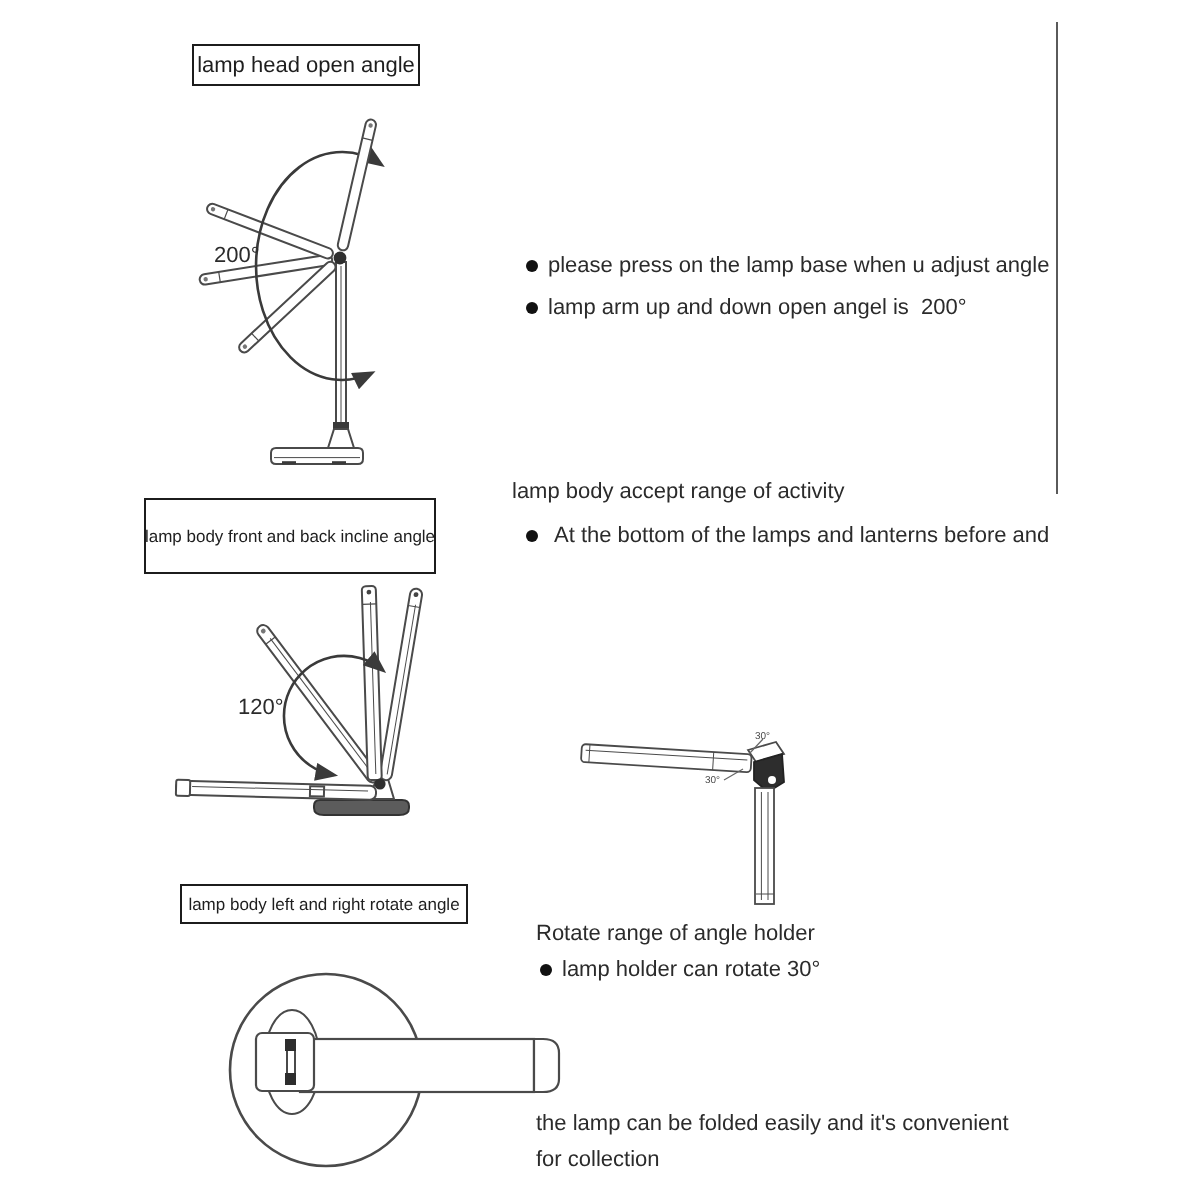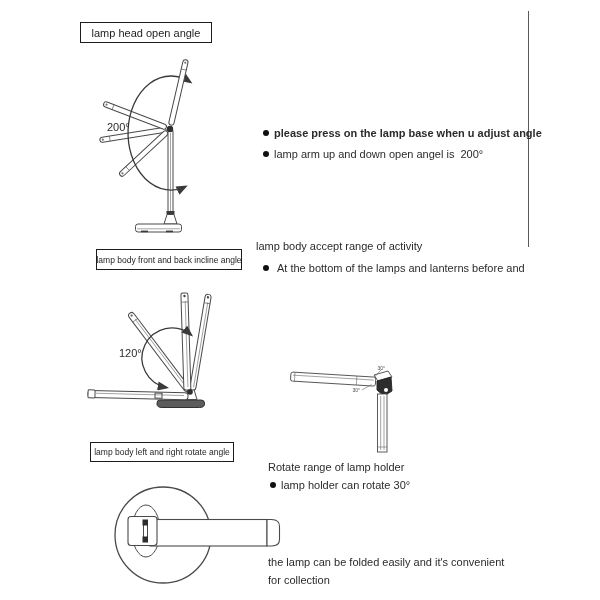--- a/index.html
+++ b/index.html
@@ -146,40 +146,40 @@
       <line x1="380.7" y1="396" x2="380.7" y2="450" stroke-width="0.5"></line>
       <line x1="384" y1="396" x2="384" y2="450" stroke-width="0.5"></line>
       <line x1="378" y1="447" x2="387" y2="447" stroke-width="0.5"></line>
       <line x1="381.5" y1="369.5" x2="374.5" y2="377" stroke="#666666" stroke-width="0.6"></line>
       <line x1="362" y1="390" x2="371.5" y2="384.5" stroke="#666666" stroke-width="0.6"></line>
       <text x="377.5" y="369.5" font-size="5" fill="#4a4a4a" stroke="none">30°</text>
       <text x="352.5" y="391.5" font-size="5" fill="#4a4a4a" stroke="none">30°</text>
     </g>
   </svg>
 
-  <div class="label-box" style="left:80px; top:22px; width:132px; height:21px;">lamp head open angle</div>
-  <div class="label-box small" style="left:96px; top:249px; width:146px; height:21px;">lamp body front and back incline angle</div>
+  <div class="label-box" style="left:96px; top:22px; width:114px; height:21px;">lamp head open angle</div>
+  <div class="label-box small" style="left:72px; top:249px; width:146px; height:38px;">lamp body front and back incline angle</div>
   <div class="label-box small" style="left:90px; top:442px; width:144px; height:20px;">lamp body left and right rotate angle</div>
 
-  <div class="row" style="left:263px; top:127px;font-weight:bold;">
+  <div class="row" style="left:263px; top:127px;">
     <span class="dot"></span>
     <span class="bt g5">please press on the lamp base when u adjust angle</span>
   </div>
   <div class="row" style="left:263px; top:148px;">
     <span class="dot"></span>
     <span class="bt g5">lamp arm up and down open angel is  200°</span>
   </div>
 
   <div class="t" style="left:256px; top:240px;">lamp body accept range of activity</div>
   <div class="row" style="left:263px; top:262px;justify-content:flex-end;">
     <span class="dot"></span>
     <span class="bt g8">At the bottom of the lamps and lanterns before and</span>
   </div>
 
-  <div class="t" style="left:268px; top:461px;">Rotate range of lamp holder</div>
+  <div class="t" style="left:268px; top:461px;">Rotate range of angle holder</div>
   <div class="row" style="left:270px; top:479px;">
     <span class="dot"></span>
     <span class="bt g5">lamp holder can rotate 30°</span>
   </div>
 
   <div style="position:absolute; left:268px; top:553px; z-index:2;">
     <div class="note-line">the lamp can be folded easily and it's convenient</div>
     <div class="note-line">for collection</div>
   </div>
 

